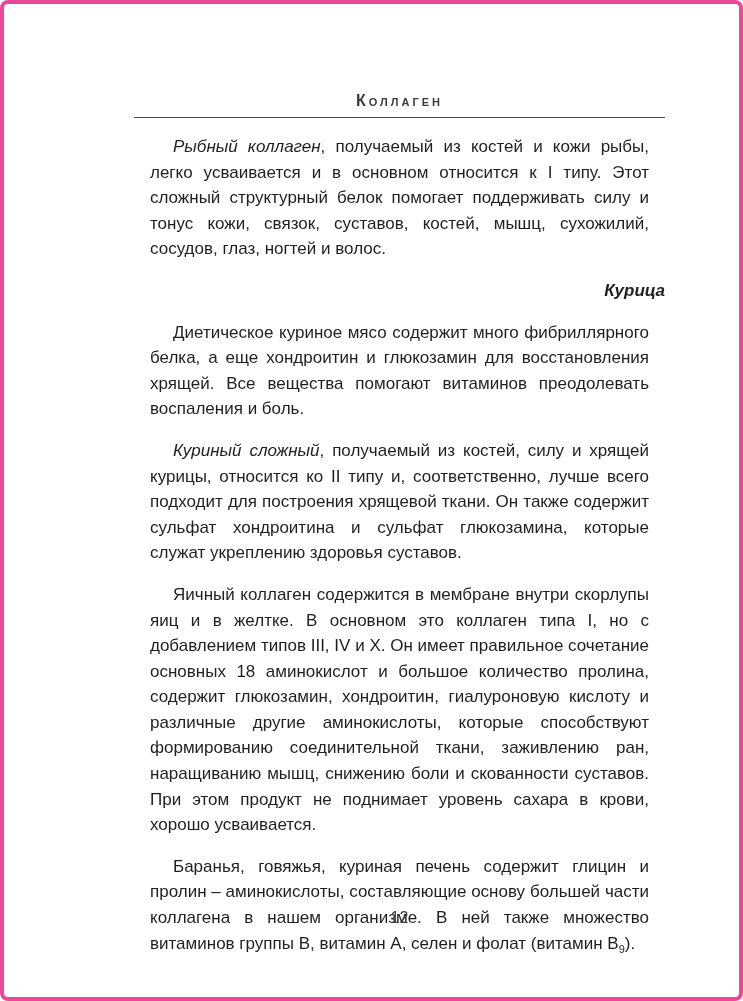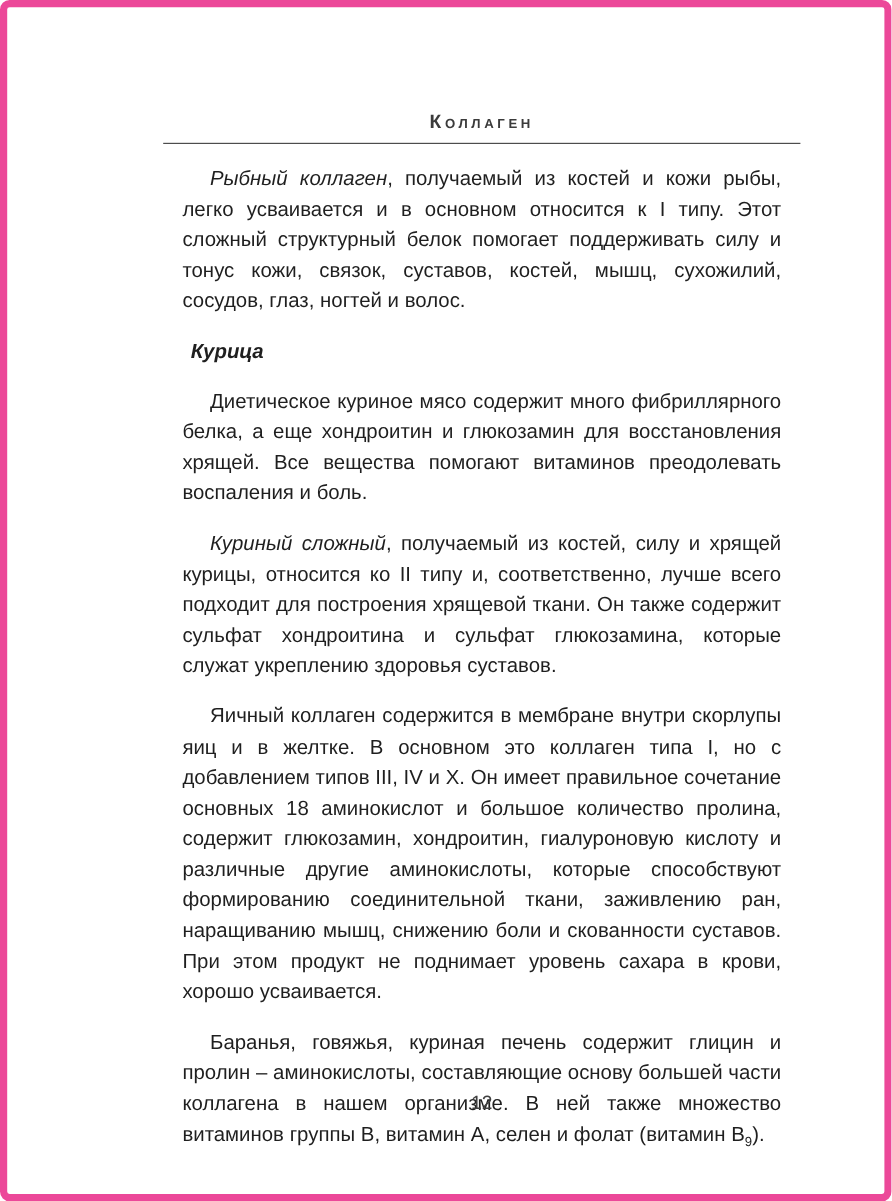--- a/index.html
+++ b/index.html
@@ -5,21 +5,21 @@
   html, body {
     margin: 0;
     padding: 0;
     background: #ffffff;
   }
   .page {
     position: relative;
     width: 743px;
     height: 1001px;
     background: #ffffff;
-    border: 6px solid #ec4899;
+    border: 4px solid #ec4899;
     border-radius: 8px;
     box-sizing: border-box;
     font-family: "Liberation Sans", "DejaVu Sans", sans-serif;
     color: #1f1f1f;
     overflow: hidden;
   }
   .text-column {
     position: absolute;
     left: 130px;
     top: 88px;
@@ -52,21 +52,21 @@
   .lead {
     font-style: italic;
   }
   .section-heading {
     font-size: 17px;
     line-height: 25.6px;
     font-weight: bold;
     font-style: italic;
     margin: 13px 0 0 0;
     text-indent: 23px;
-    text-align: left;
+    text-align: right;
   }
   sub.vitamin-sub {
     font-size: 11px;
     line-height: 0;
   }
   .page-number {
     position: absolute;
     left: 130px;
     width: 531px;
     top: 905px;

